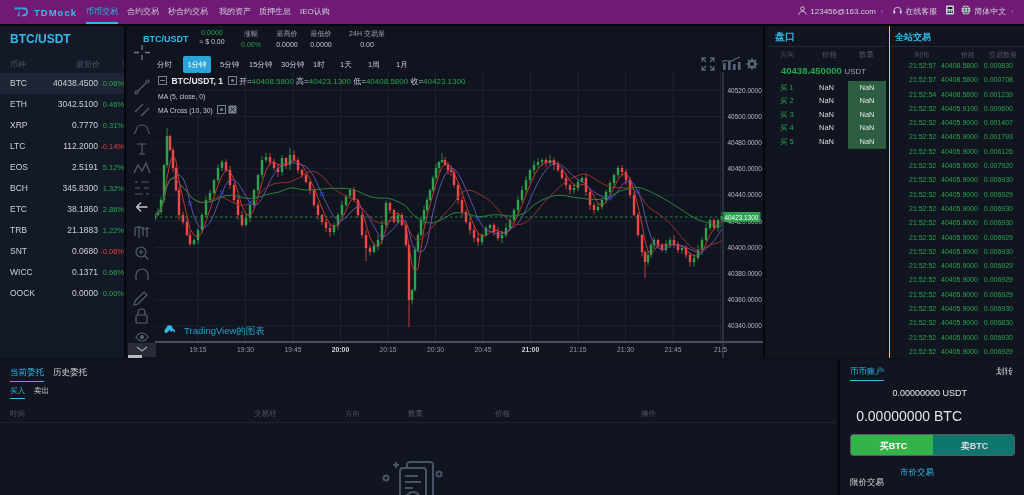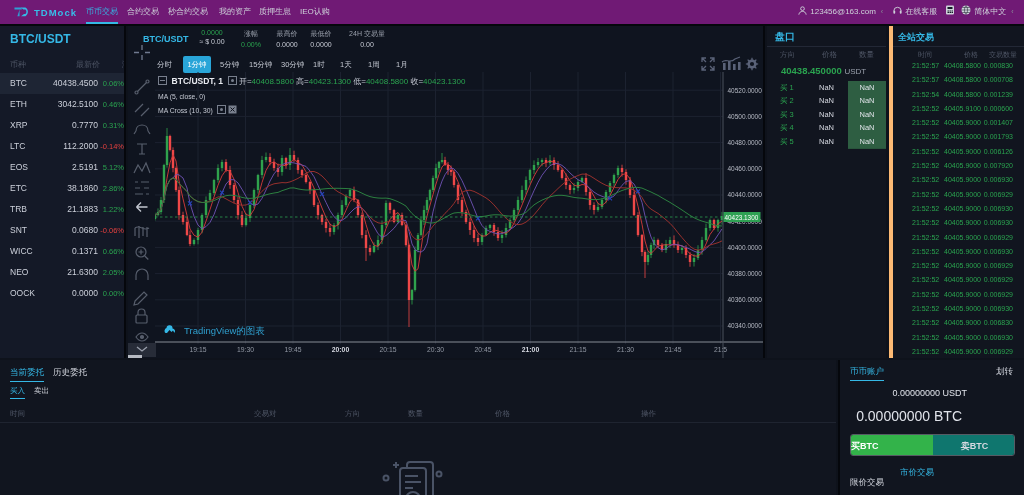--- a/index.html
+++ b/index.html
@@ -46,21 +46,21 @@
 #ob .cols .b{position:absolute;left:55px}
 #ob .cols .c{position:absolute;right:12px}
 #obprice{position:absolute;left:14px;top:39px;font-size:9.5px;font-weight:bold;color:#2aa34f}
 #obprice small{font-size:8px;color:#9aa0ac;font-weight:normal}
 #obrows{position:absolute;left:0;top:55px;width:100%}
 .obrow{position:relative;height:13.4px;line-height:13.4px;font-size:7.5px}
 .obrow .obd{position:absolute;left:13px;color:#2aa34f}
 .obrow .obp{position:absolute;left:52px;color:#d5d8e0}
 .obrow .obq{position:absolute;left:81px;width:38px;text-align:center;background:#2e5e42;border-bottom:1px solid #24493466;color:#dfe3e8}
 
-#trades{position:absolute;left:889px;top:26px;width:135px;height:332px;background:#11151f;border-left:4px solid #fdba74;overflow:hidden}
+#trades{position:absolute;left:889px;top:26px;width:135px;height:332px;background:#11151f;border-left:1px solid #fdba74;overflow:hidden}
 #trades .cols{position:absolute;left:0;top:24px;width:100%;font-size:7px;color:#4f5666}
 #trades .cols .a{position:absolute;left:25px}
 #trades .cols .b{position:absolute;left:71px}
 #trades .cols .c{position:absolute;right:7px}
 #trows{position:absolute;left:0;top:33px;width:100%}
 .trow{position:relative;height:14.3px;line-height:14.3px;font-size:7px;color:#2aa34f}
 .trow .tt{position:absolute;left:19px}
 .trow .tp{position:absolute;left:51px}
 .trow .ta{position:absolute;right:11px}
 
@@ -71,21 +71,21 @@
 #bl .sub2{position:absolute;left:34px;top:26px;font-size:7.5px;color:#d5d8e0}
 #bl .th{position:absolute;top:49px;font-size:7.5px;color:#4f5666}
 #blline{position:absolute;left:0;top:62px;width:836px;height:1px;background:#1f2430}
 
 #br{position:absolute;left:838px;top:360px;width:186px;height:135px;background:#11151f;border-left:2px solid #05070c;overflow:hidden}
 #br .t1{position:absolute;left:10px;top:6px;font-size:8.5px;color:#35b8e6;border-bottom:1px solid #35b8e6;padding-bottom:2px}
 #br .t2{position:absolute;right:11px;top:6px;font-size:8.5px;color:#d5d8e0}
 #br .bal1{position:absolute;right:57px;top:28px;font-size:9px;color:#e0e3ea}
 #br .bal2{position:absolute;right:62px;top:48px;font-size:14px;color:#e0e3ea}
 #br .btns{position:absolute;left:10px;top:74px;width:165px;height:22px;border-radius:3px;overflow:hidden;border:1px solid #565b64}
-#br .bbuy{position:absolute;left:0;top:0;width:85px;height:22px;background:#33b34a;color:#fff;font-size:9px;line-height:22px;font-weight:bold}
+#br .bbuy{position:absolute;left:0;top:0;width:85px;height:22px;background:#33b34a;color:#fff;font-size:9px;text-align:center;line-height:22px;font-weight:bold}
 #br .bsell{position:absolute;left:82px;top:0;width:83px;height:22px;background:#0f766e;color:#d5d8e0;font-size:9px;text-align:center;line-height:22px;font-weight:bold}
 #br .m1{position:absolute;left:10px;top:117px;font-size:8.5px;color:#d5d8e0}
 #br .m2{position:absolute;left:60px;top:107px;font-size:8.5px;color:#35b8e6;border-bottom:1px solid #35b8e6;padding-bottom:18px}
 </style></head>
 <body>
 <div id="nav">
   <svg id="logo" width="19" height="15" viewBox="0 0 26 20">
       <path d="M2 3h10v3H9v9H6l3-9H2z" fill="#2e9fd4"></path>
       <path d="M11 3h6a7 7 0 0 1 0 12h-6l4-3h2a4 4 0 0 0 0-6h-3z" fill="#35b8e6"></path>
     </svg>
@@ -145,43 +145,43 @@
         <span class="c1">LTC</span>
         <span class="c2">112.2000</span>
         <span class="c3 dn">-0.14%</span>
       </div>
       <div class="crow">
         <span class="c1">EOS</span>
         <span class="c2">2.5191</span>
         <span class="c3 up">5.12%</span>
       </div>
       <div class="crow">
+        <span class="c1">BCH</span>
+        <span class="c2">345.8300</span>
+        <span class="c3 up">1.32%</span>
+      </div>
+      <div class="crow">
         <span class="c1">ETC</span>
         <span class="c2">38.1860</span>
         <span class="c3 up">2.86%</span>
       </div>
       <div class="crow">
         <span class="c1">TRB</span>
         <span class="c2">21.1883</span>
         <span class="c3 up">1.22%</span>
       </div>
       <div class="crow">
         <span class="c1">SNT</span>
         <span class="c2">0.0680</span>
         <span class="c3 dn">-0.06%</span>
       </div>
       <div class="crow">
         <span class="c1">WICC</span>
         <span class="c2">0.1371</span>
         <span class="c3 up">0.66%</span>
-      </div>
-      <div class="crow">
-        <span class="c1">NEO</span>
-        <span class="c2">21.6300</span>
-        <span class="c3 up">2.05%</span>
       </div>
       <div class="crow">
         <span class="c1">OOCK</span>
         <span class="c2">0.0000</span>
         <span class="c3 up">0.00%</span>
       </div>
     </div>
 </div>
 
 <div id="chart">

